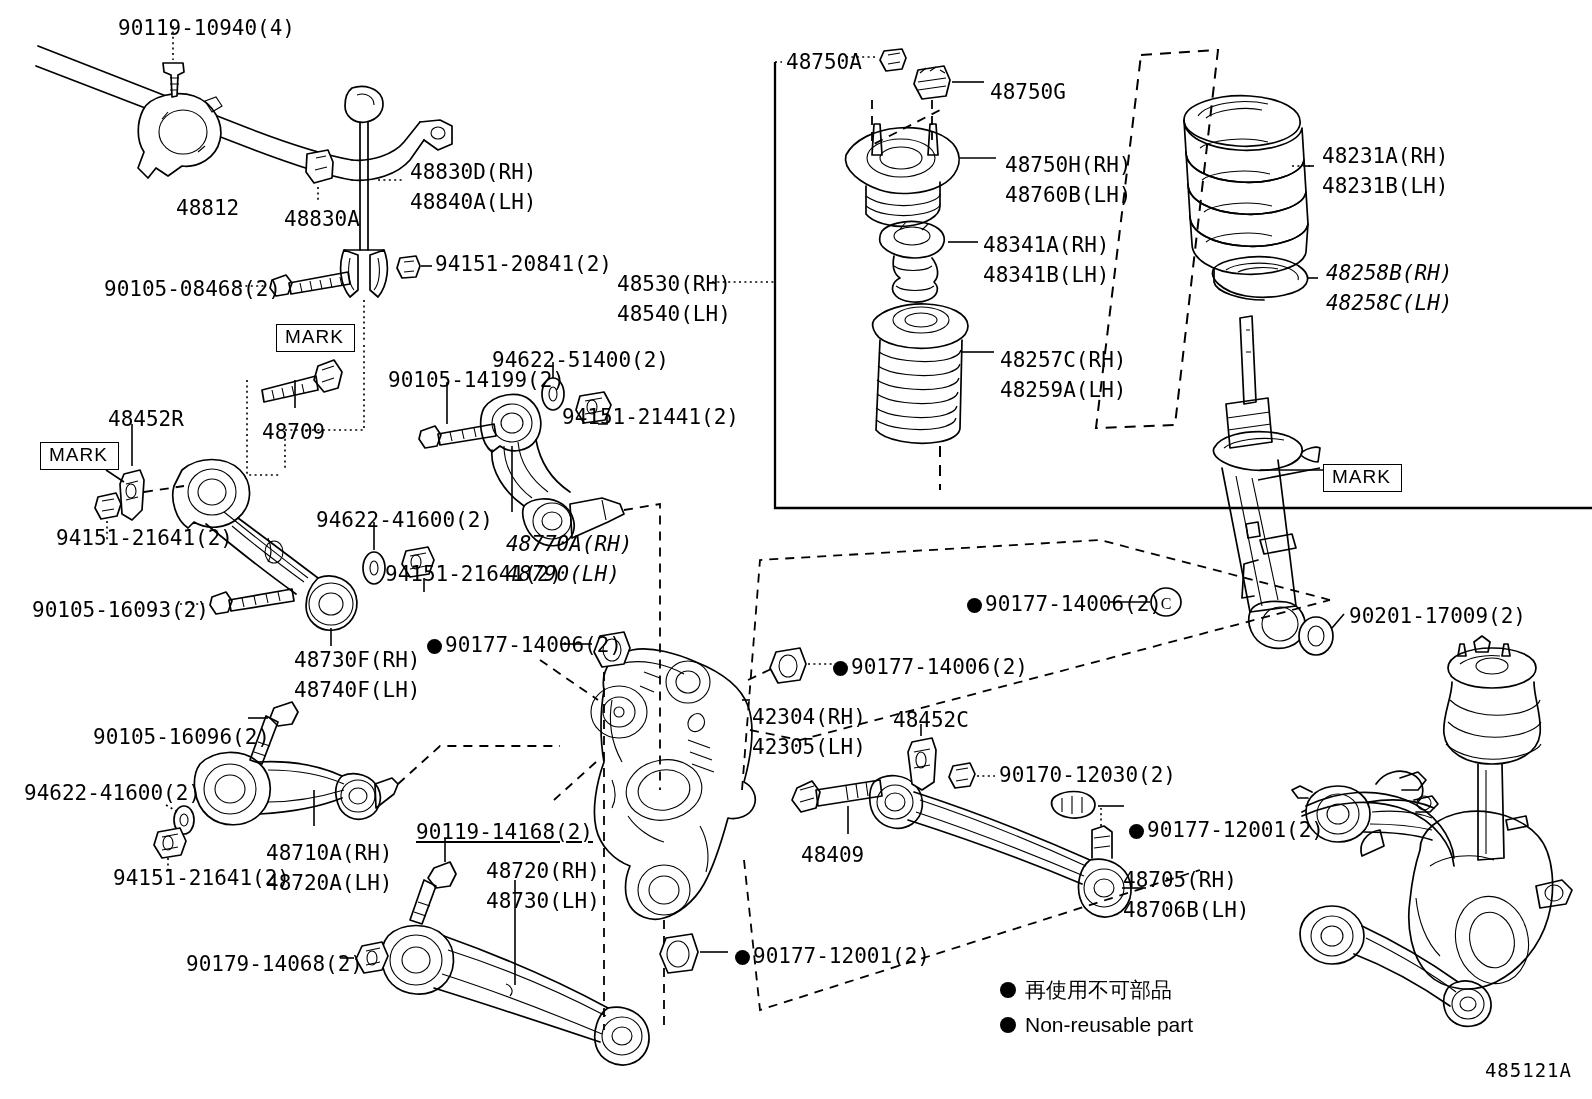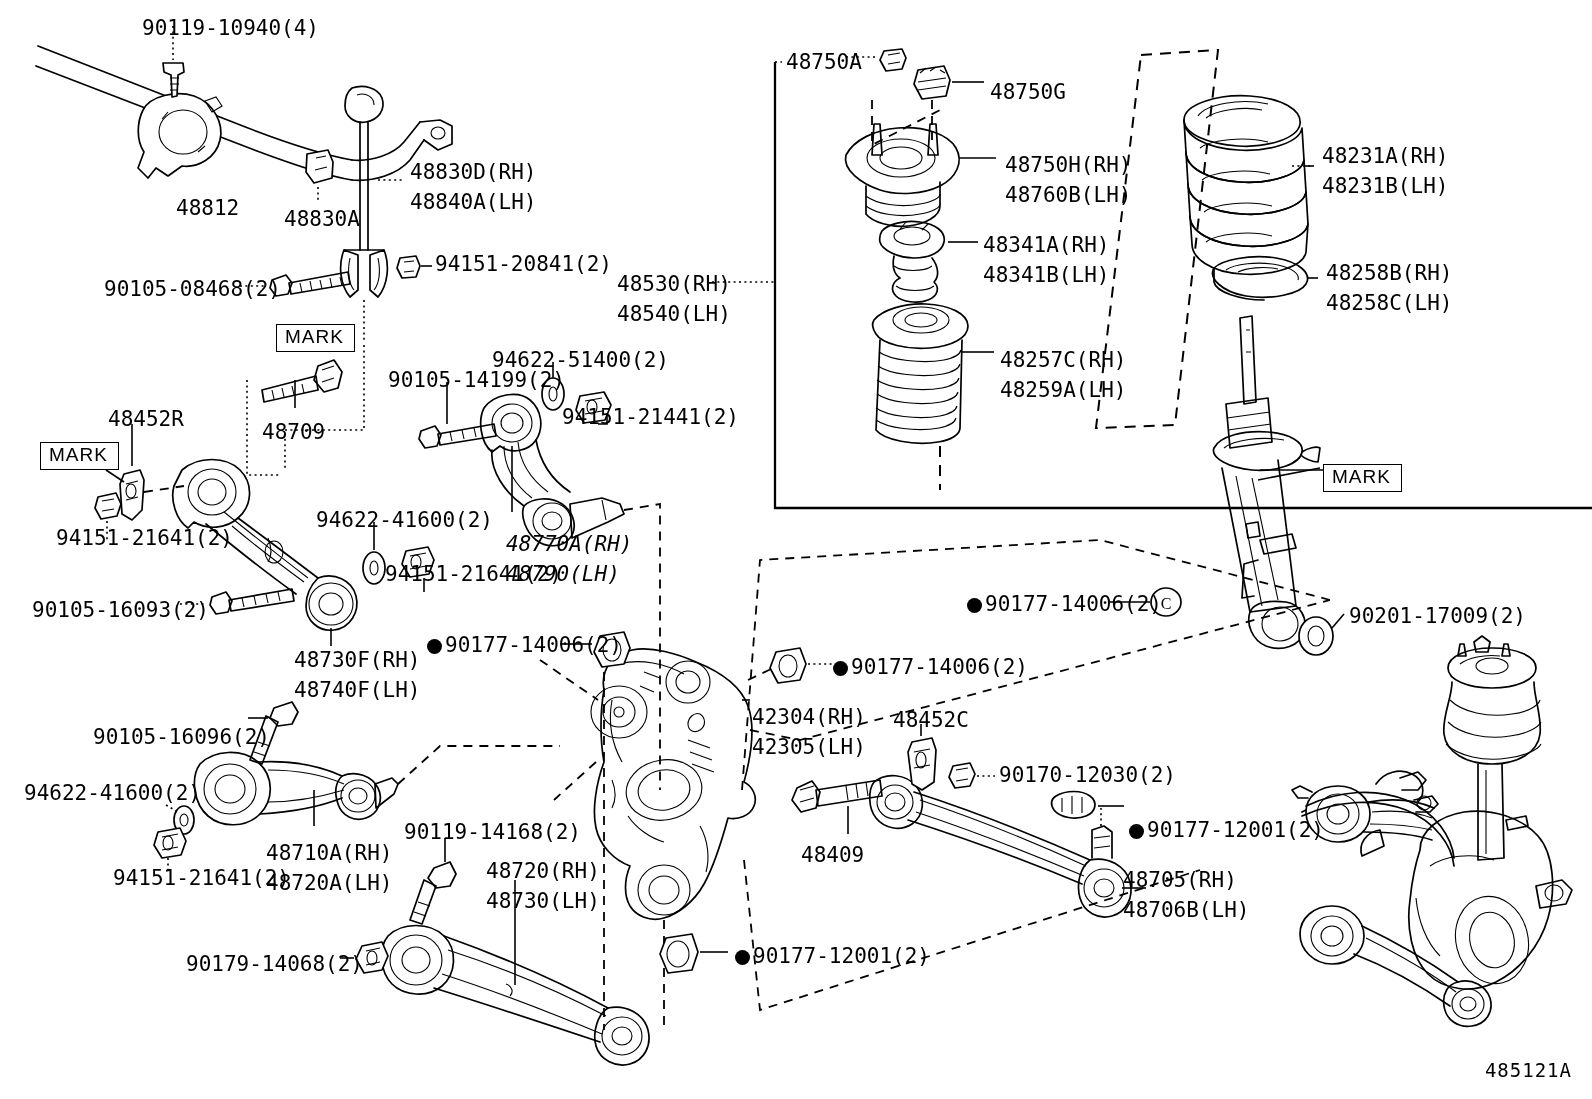--- a/index.html
+++ b/index.html
@@ -468,21 +468,21 @@
   <path class="s" d="M1306 806 C1340 790 1376 788 1406 800 C1436 812 1452 838 1454 858"></path>
   <path class="s" d="M1302 816 C1338 800 1376 798 1406 810 C1436 822 1452 846 1454 866"></path>
   <path class="s" d="M1308 798 L1298 798 L1292 790 L1300 786 L1312 792"></path>
   <path class="s" d="M1376 784 C1384 772 1400 768 1412 774 C1424 780 1426 794 1418 802"></path>
   <path class="s" d="M1414 800 L1432 796 L1438 804 L1430 812 L1416 812"></path>
   <ellipse class="t" cx="1424" cy="803" rx="7" ry="7"></ellipse>
   <path class="s" d="M1400 778 L1418 772 L1426 780 L1418 790 L1402 790"></path>
 </svg>
 
 <div id="labels">
-      <div class="lbl" style="left: 118px; top: 16px;"><span style="white-space: pre; margin-left: 24px;">90119-10940(4)</span></div>
+      <div class="lbl" style="left: 118px; top: 16px;"><span style="white-space: pre;">90119-10940(4)</span></div>
       <div class="lbl" style="left: 176px; top: 196px;"><span style="white-space: pre;">48812</span></div>
       <div class="lbl" style="left: 284px; top: 207px;"><span style="white-space: pre;">48830A</span></div>
       <div class="lbl l2" style="left: 410px; top: 157px; text-align: right;"><span style="white-space: pre;">48830D(RH)
 48840A(LH)</span></div>
       <div class="lbl" style="left: 435px; top: 252px;"><span style="white-space: pre;">94151-20841(2)</span></div>
       <div class="lbl" style="left: 104px; top: 277px;"><span style="white-space: pre;">90105-08468(2)</span></div>
       <div class="lbl" style="left: 262px; top: 420px;"><span style="white-space: pre;">48709</span></div>
       <div class="lbl" style="left: 108px; top: 407px;"><span style="white-space: pre;">48452R</span></div>
       <div class="lbl" style="left: 56px; top: 526px;"><span style="white-space: pre;">94151-21641(2)</span></div>
       <div class="lbl" style="left: 32px; top: 598px;"><span style="white-space: pre;">90105-16093(2)</span></div>
@@ -504,43 +504,53 @@
       <div class="lbl" style="left: 999px; top: 763px;"><span style="white-space: pre;">90170-12030(2)</span></div>
       <div class="lbl" style="left: 801px; top: 843px;"><span style="white-space: pre;">48409</span></div>
       <div class="lbl" style="left: 1129px; top: 818px;"><span class="bdot"></span><span style="white-space: pre;">90177-12001(2)</span></div>
       <div class="lbl l2" style="left: 1123px; top: 865px;"><span style="white-space: pre;">48705(RH)
 48706B(LH)</span></div>
       <div class="lbl" style="left: 93px; top: 725px;"><span style="white-space: pre;">90105-16096(2)</span></div>
       <div class="lbl" style="left: 24px; top: 781px;"><span style="white-space: pre;">94622-41600(2)</span></div>
       <div class="lbl" style="left: 113px; top: 866px;"><span style="white-space: pre;">94151-21641(2)</span></div>
       <div class="lbl l2" style="left: 266px; top: 838px;"><span style="white-space: pre;">48710A(RH)
 48720A(LH)</span></div>
-      <div class="lbl" style="left: 404px; top: 820px;"><span style="white-space: pre;">90119-14168(2)</span></div>
+      <div class="lbl" style="left: 416px; top: 820px; text-decoration: underline;"><span style="white-space: pre;">90119-14168(2)</span></div>
       <div class="lbl l2" style="left: 486px; top: 856px;"><span style="white-space: pre;">48720(RH)
 48730(LH)</span></div>
       <div class="lbl" style="left: 186px; top: 952px;"><span style="white-space: pre;">90179-14068(2)</span></div>
       <div class="lbl" style="left: 735px; top: 944px;"><span class="bdot"></span><span style="white-space: pre;">90177-12001(2)</span></div>
       <div class="lbl" style="left: 786px; top: 50px;"><span style="white-space: pre;">48750A</span></div>
       <div class="lbl" style="left: 990px; top: 80px;"><span style="white-space: pre;">48750G</span></div>
       <div class="lbl l2" style="left: 1005px; top: 150px;"><span style="white-space: pre;">48750H(RH)
 48760B(LH)</span></div>
       <div class="lbl l2" style="left: 983px; top: 230px;"><span style="white-space: pre;">48341A(RH)
 48341B(LH)</span></div>
       <div class="lbl l2" style="left: 1000px; top: 345px;"><span style="white-space: pre;">48257C(RH)
 48259A(LH)</span></div>
       <div class="lbl l2" style="left: 617px; top: 269px;"><span style="white-space: pre;">48530(RH)
 48540(LH)</span></div>
       <div class="lbl l2" style="left: 1322px; top: 141px;"><span style="white-space: pre; text-align: right;">48231A(RH)
 48231B(LH)</span></div>
-      <div class="lbl l2" style="left: 1326px; top: 258px;"><span style="white-space: pre;">48258B(RH)
+      <div class="lbl l2" style="left: 1326px; top: 258px;"><span style="white-space: pre; font-style: italic;">48258B(RH)
 48258C(LH)</span></div>
       <div class="lbl" style="left: 1349px; top: 604px;"><span style="white-space: pre;">90201-17009(2)</span></div>
     </div>
 
 <div class="mark" style="left:276px;top:324px">MARK</div>
 
 <div class="mark" style="left:40px;top:442px">MARK</div>
 <div class="mark" style="left:1323px;top:464px">MARK</div>
 
+<div class="legend" style="left:1000px;top:976px">
+  <div>
+    <span class="dot"></span>
+    <span class="jp">再使用不可部品</span>
+  </div>
+  <div>
+    <span class="dot"></span>
+    <span class="en">Non-reusable part</span>
+  </div>
+</div>
 
 <div class="code">485121A</div>
 
 </div>
 
 </body></html>

